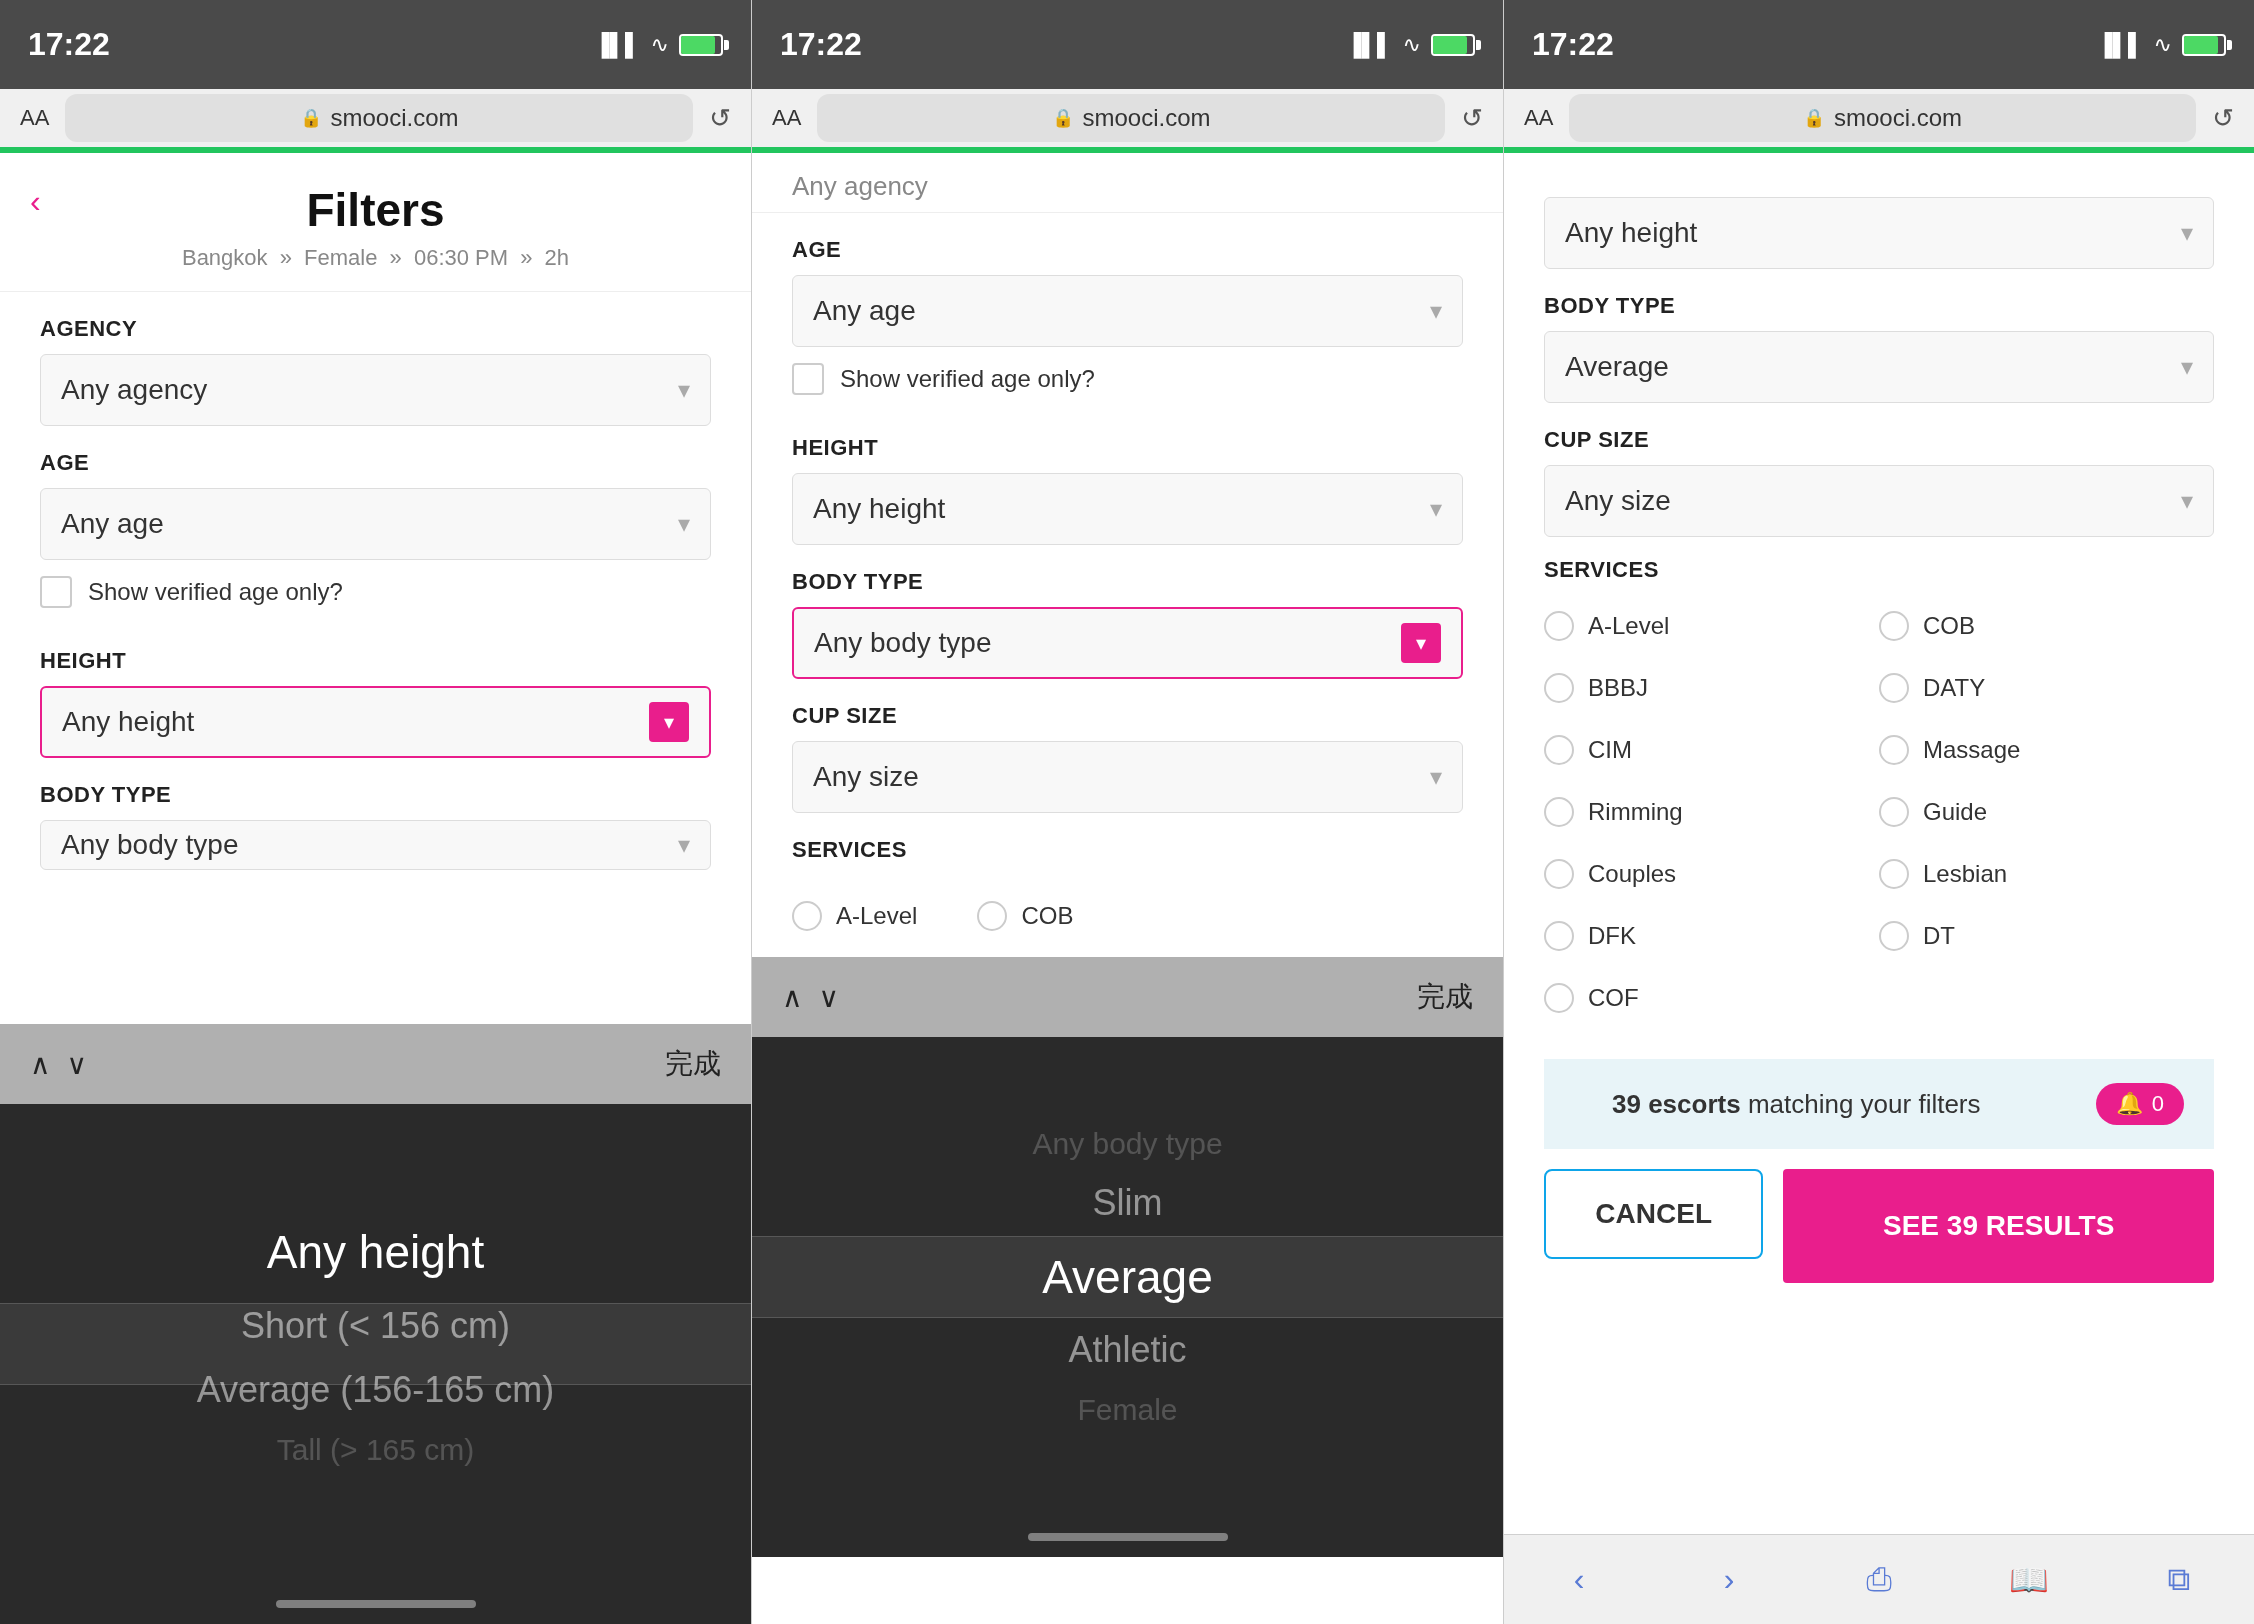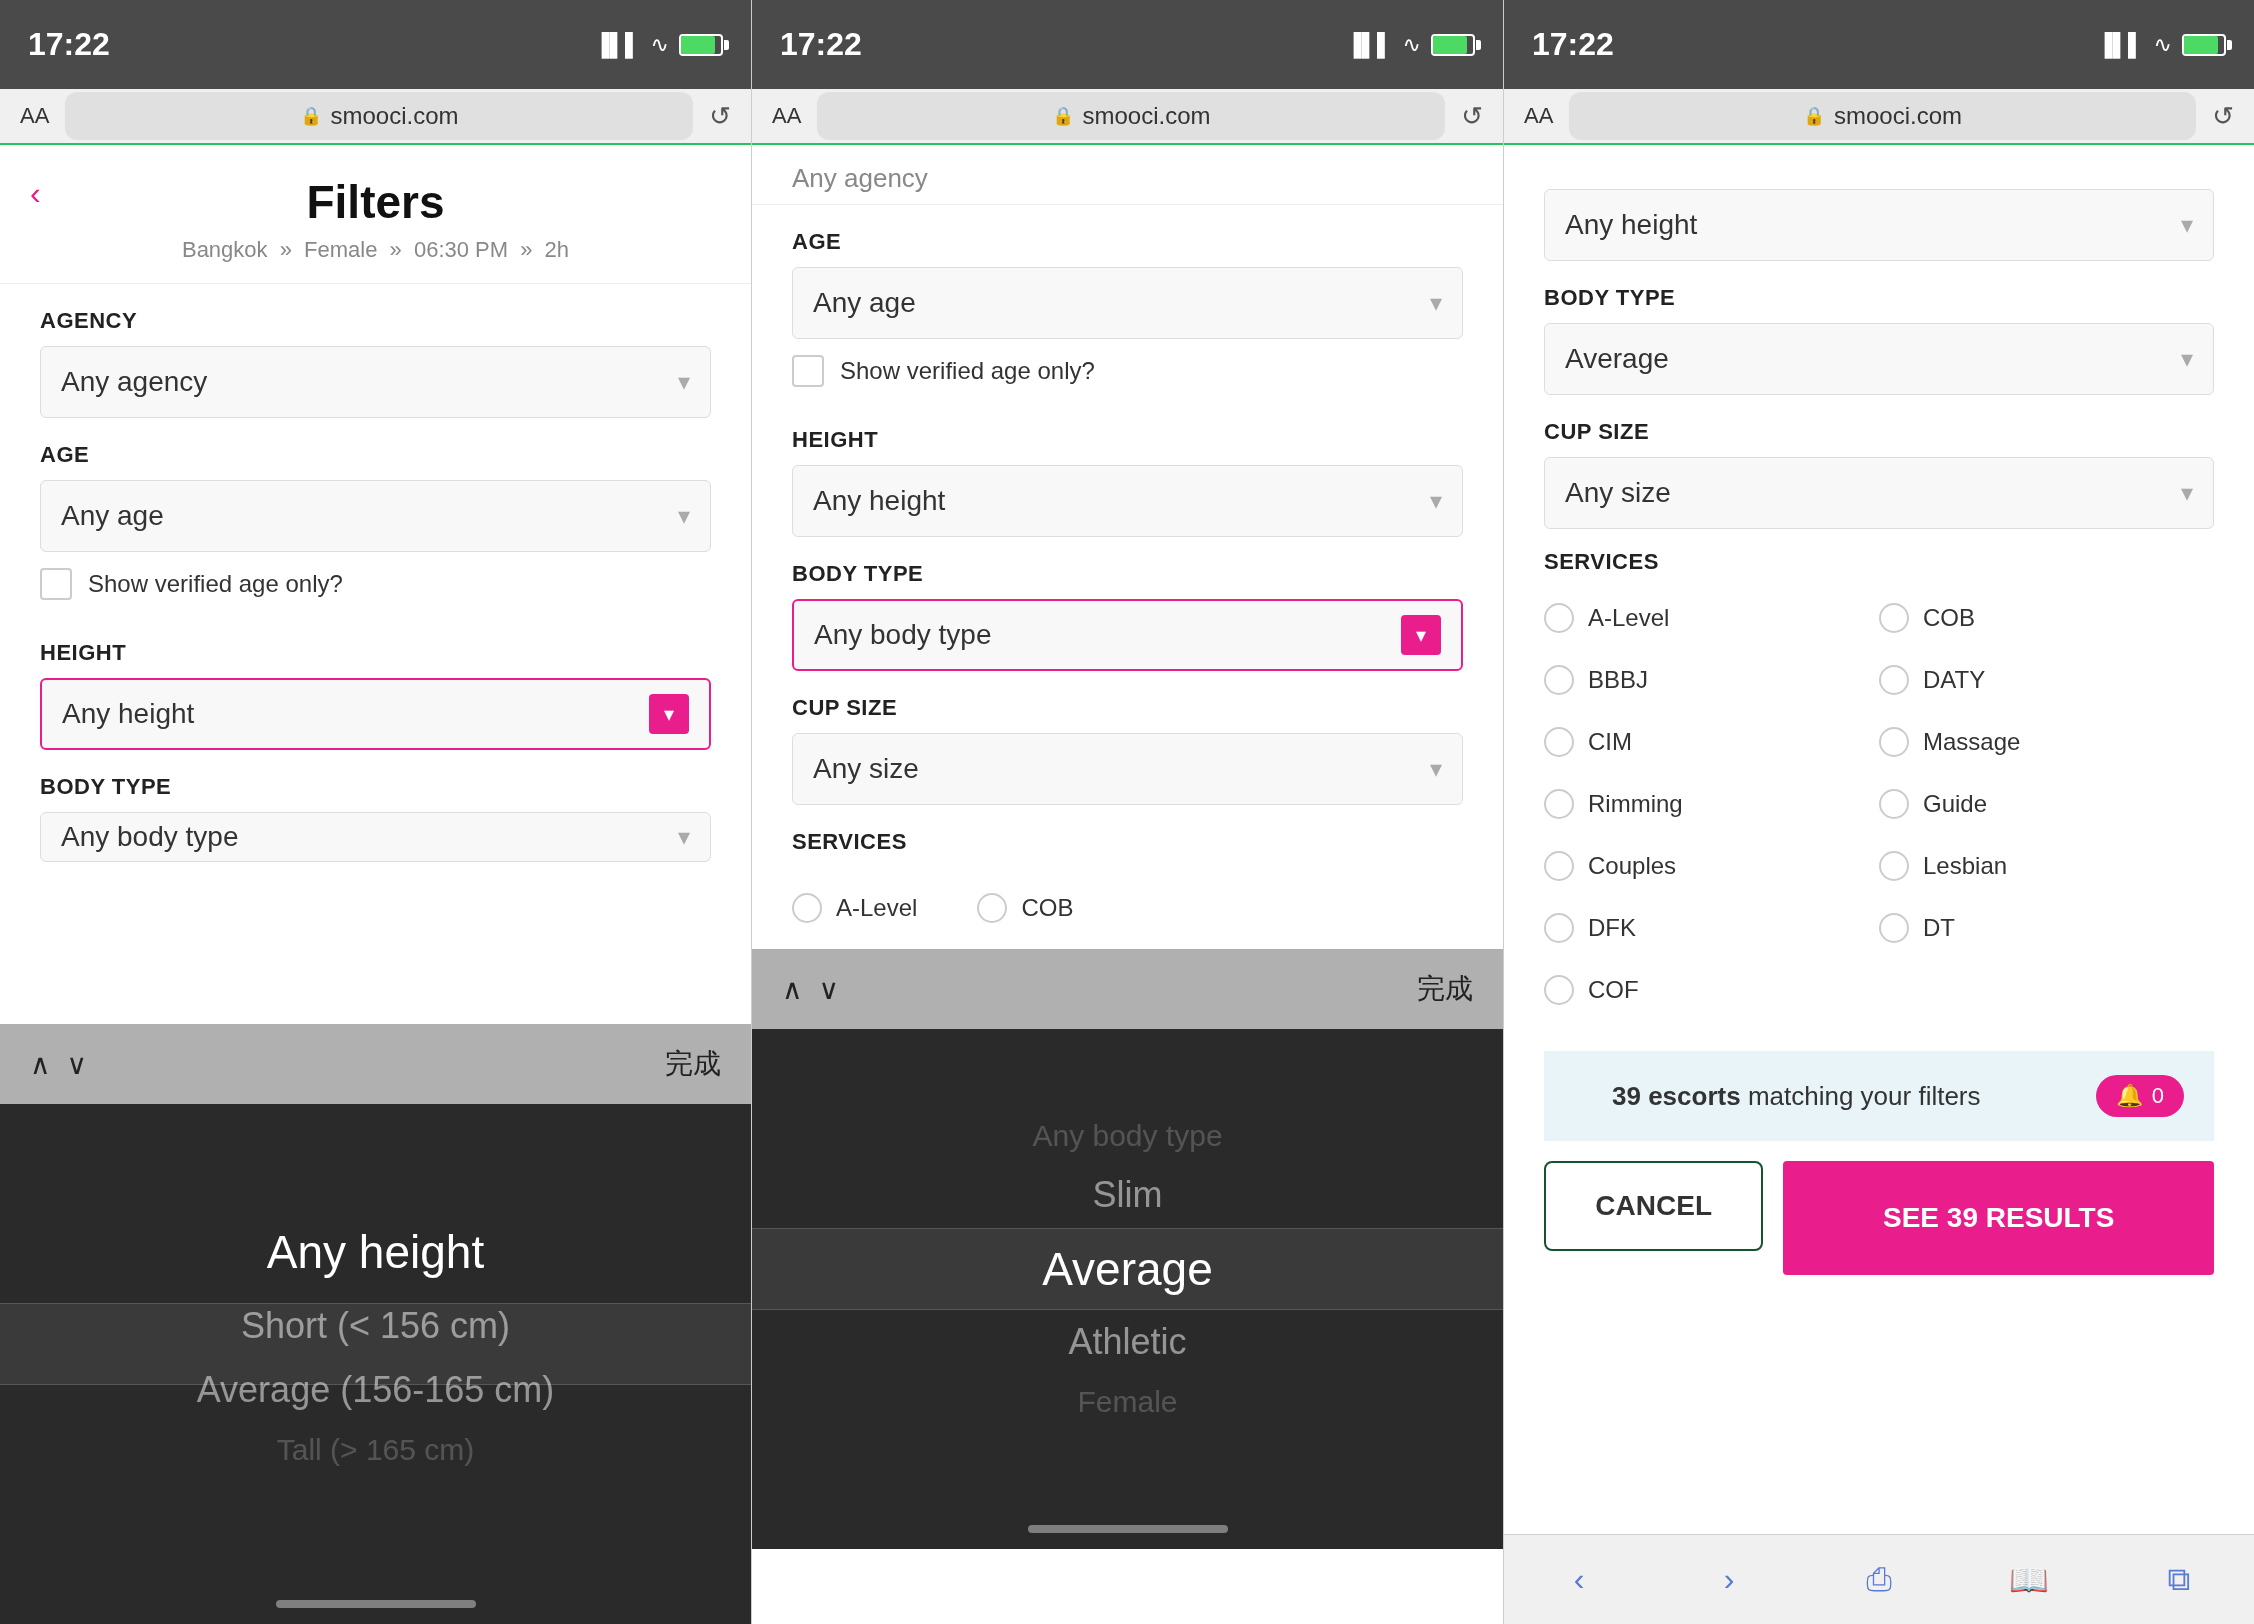--- a/index.html
+++ b/index.html
@@ -75,23 +75,23 @@
       border-radius: 2px;
     }
 
     
     .browser-bar {
       background: #f0f0f0;
       display: flex;
       align-items: center;
       padding: 12px 20px;
       gap: 16px;
-      height: 56px;
-      flex-shrink: 0;
-      border-bottom: 2px solid #22c55e;
+      height: 64px;
+      flex-shrink: 0;
+      border-bottom: 6px solid #22c55e;
     }
     .browser-aa {
       font-size: 22px;
       color: #333;
       font-weight: 500;
     }
     .browser-url-bar {
       flex: 1;
       background: #e0e0e0;
       border-radius: 12px;
@@ -373,21 +373,21 @@
     }
 
     .action-buttons {
       display: flex;
       gap: 20px;
       padding: 10px 0 20px;
     }
     .btn-cancel {
       flex: 1;
       height: 90px;
-      border: 2px solid #14532d;
+      border: 2px solid #0ea5e9;
       background: #fff;
       border-radius: 8px;
       font-size: 28px;
       font-weight: 600;
       color: #333;
       display: flex;
       align-items: center;
       justify-content: center;
       cursor: pointer;
     }

